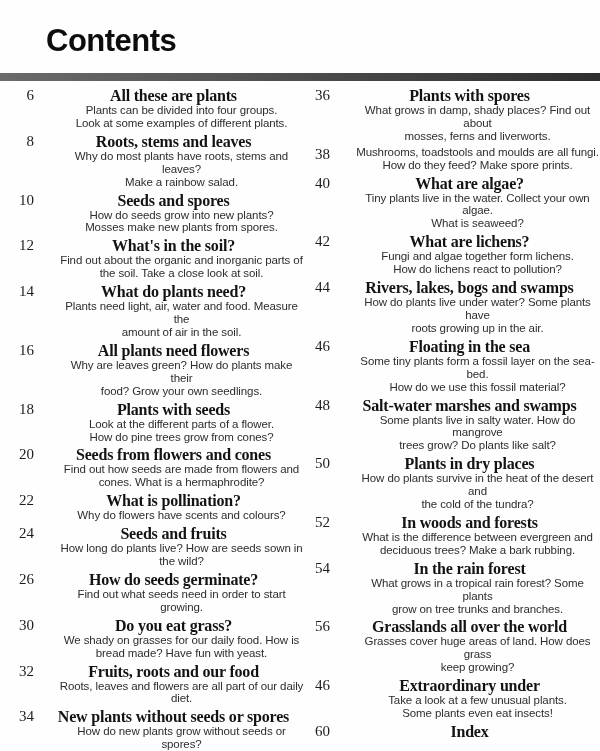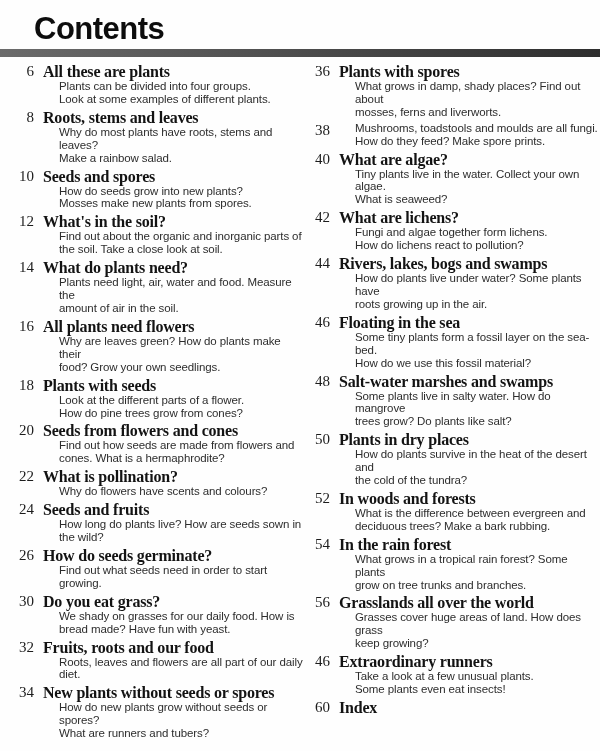--- a/index.html
+++ b/index.html
@@ -13,21 +13,21 @@
     height: 751px;
     background: #fefefe;
     overflow: hidden;
     font-family: "Liberation Sans", sans-serif;
     color: #111;
   }
   header {
     padding: 8px 0 0 30px;
   }
   .page-title {
-    margin: 4px;
+    margin: 16px;
     font-family: "Liberation Sans", sans-serif;
     font-weight: bold;
     font-size: 31px;
     line-height: 33px;
     letter-spacing: -0.5px;
     color: #0d0d0d;
   }
   .rule {
     margin-top: 2px;
     margin-left: -30px;
@@ -53,20 +53,21 @@
     margin-right: 9px;
     text-align: right;
     font-family: "Liberation Serif", serif;
     font-size: 15px;
     line-height: 17px;
     color: #1c1c1c;
   }
   .entry-body {
     flex: 1;
     min-width: 0;
+    text-align: center;
   }
   .entry-title {
     font-family: "Liberation Serif", serif;
     font-weight: bold;
     font-size: 16px;
     line-height: 17px;
     letter-spacing: -0.2px;
     color: #131313;
   }
   .entry-desc {
@@ -308,21 +309,21 @@
     <div class="entry-body">
       <div class="entry-title">Grasslands all over the world</div>
     <div class="entry-desc">Grasses cover huge areas of land. How does grass</div>
             <div class="entry-desc">keep growing?</div>
           </div>
   </div>
 
   <div class="toc-entry">
     <div class="num">46</div>
     <div class="entry-body">
-      <div class="entry-title">Extraordinary runners</div>
+      <div class="entry-title">Extraordinary under</div>
     <div class="entry-desc">Take a look at a few unusual plants.</div>
             <div class="entry-desc">Some plants even eat insects!</div>
           </div>
   </div>
 
   <div class="toc-entry">
     <div class="num">60</div>
     <div class="entry-body">
       <div class="entry-title">Index</div>
     </div>

